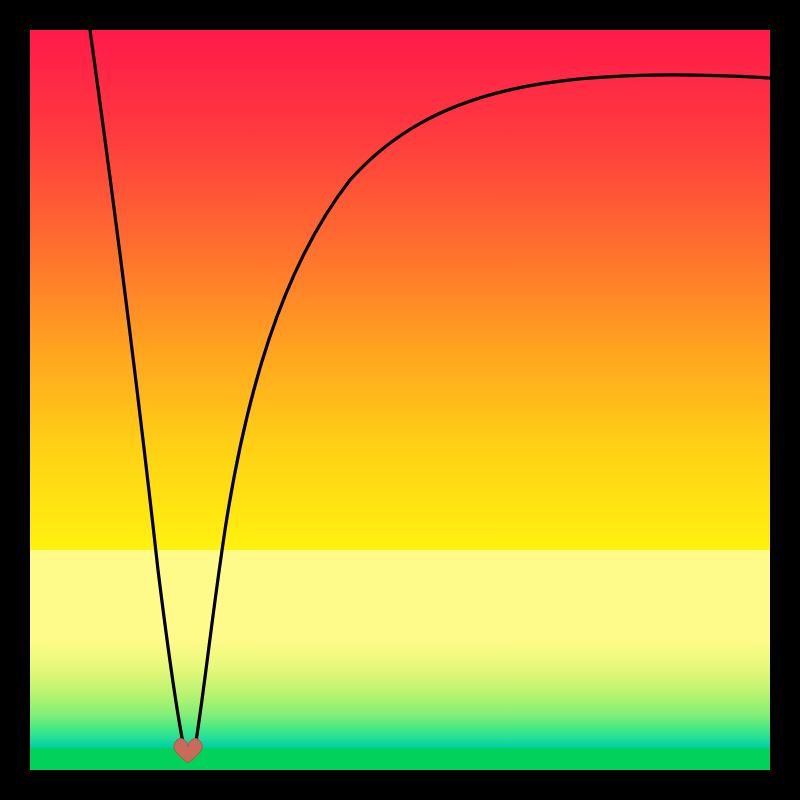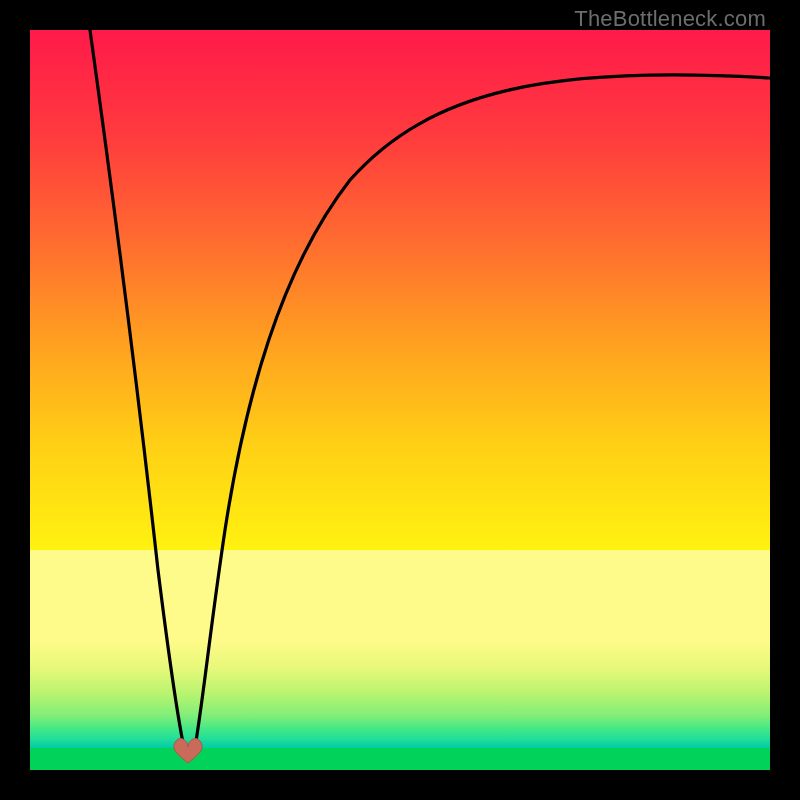--- a/index.html
+++ b/index.html
@@ -96,14 +96,13 @@
       <g transform="translate(158,723)">
         <path d="M 0 10
                  C -10 2, -18 -4, -12 -12
                  C -7 -18, 0 -12, 0 -6
                  C 0 -12, 7 -18, 12 -12
                  C 18 -4, 10 2, 0 10 Z" fill="#c96a5a" stroke="#a8584a" stroke-width="1"></path>
       </g>
     </svg>
   </div>
 
-  <div class="watermark">TheBottleneck.com</div>
 </div>
 
 </body></html>

